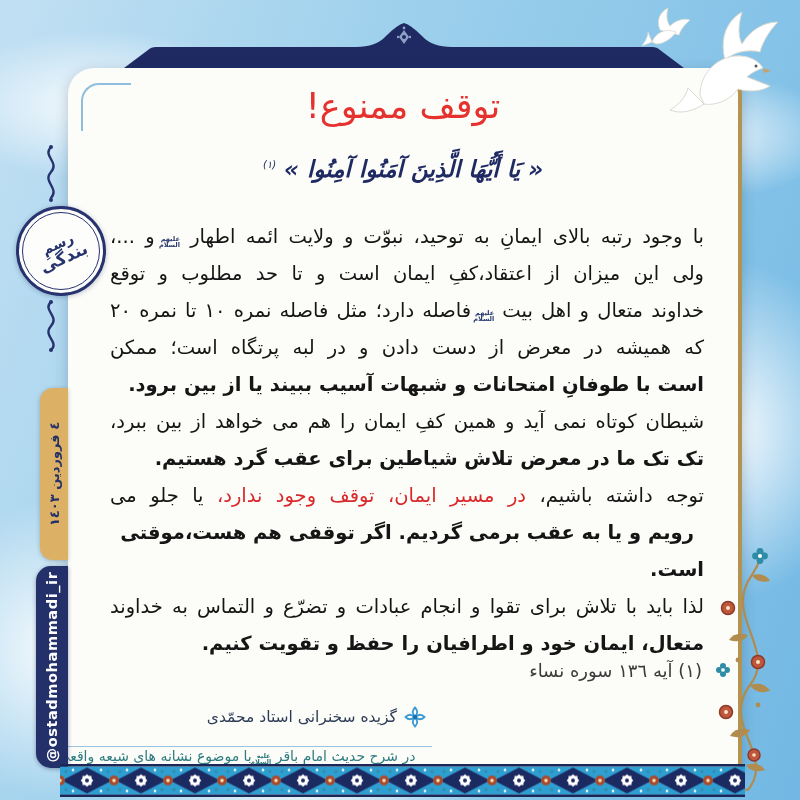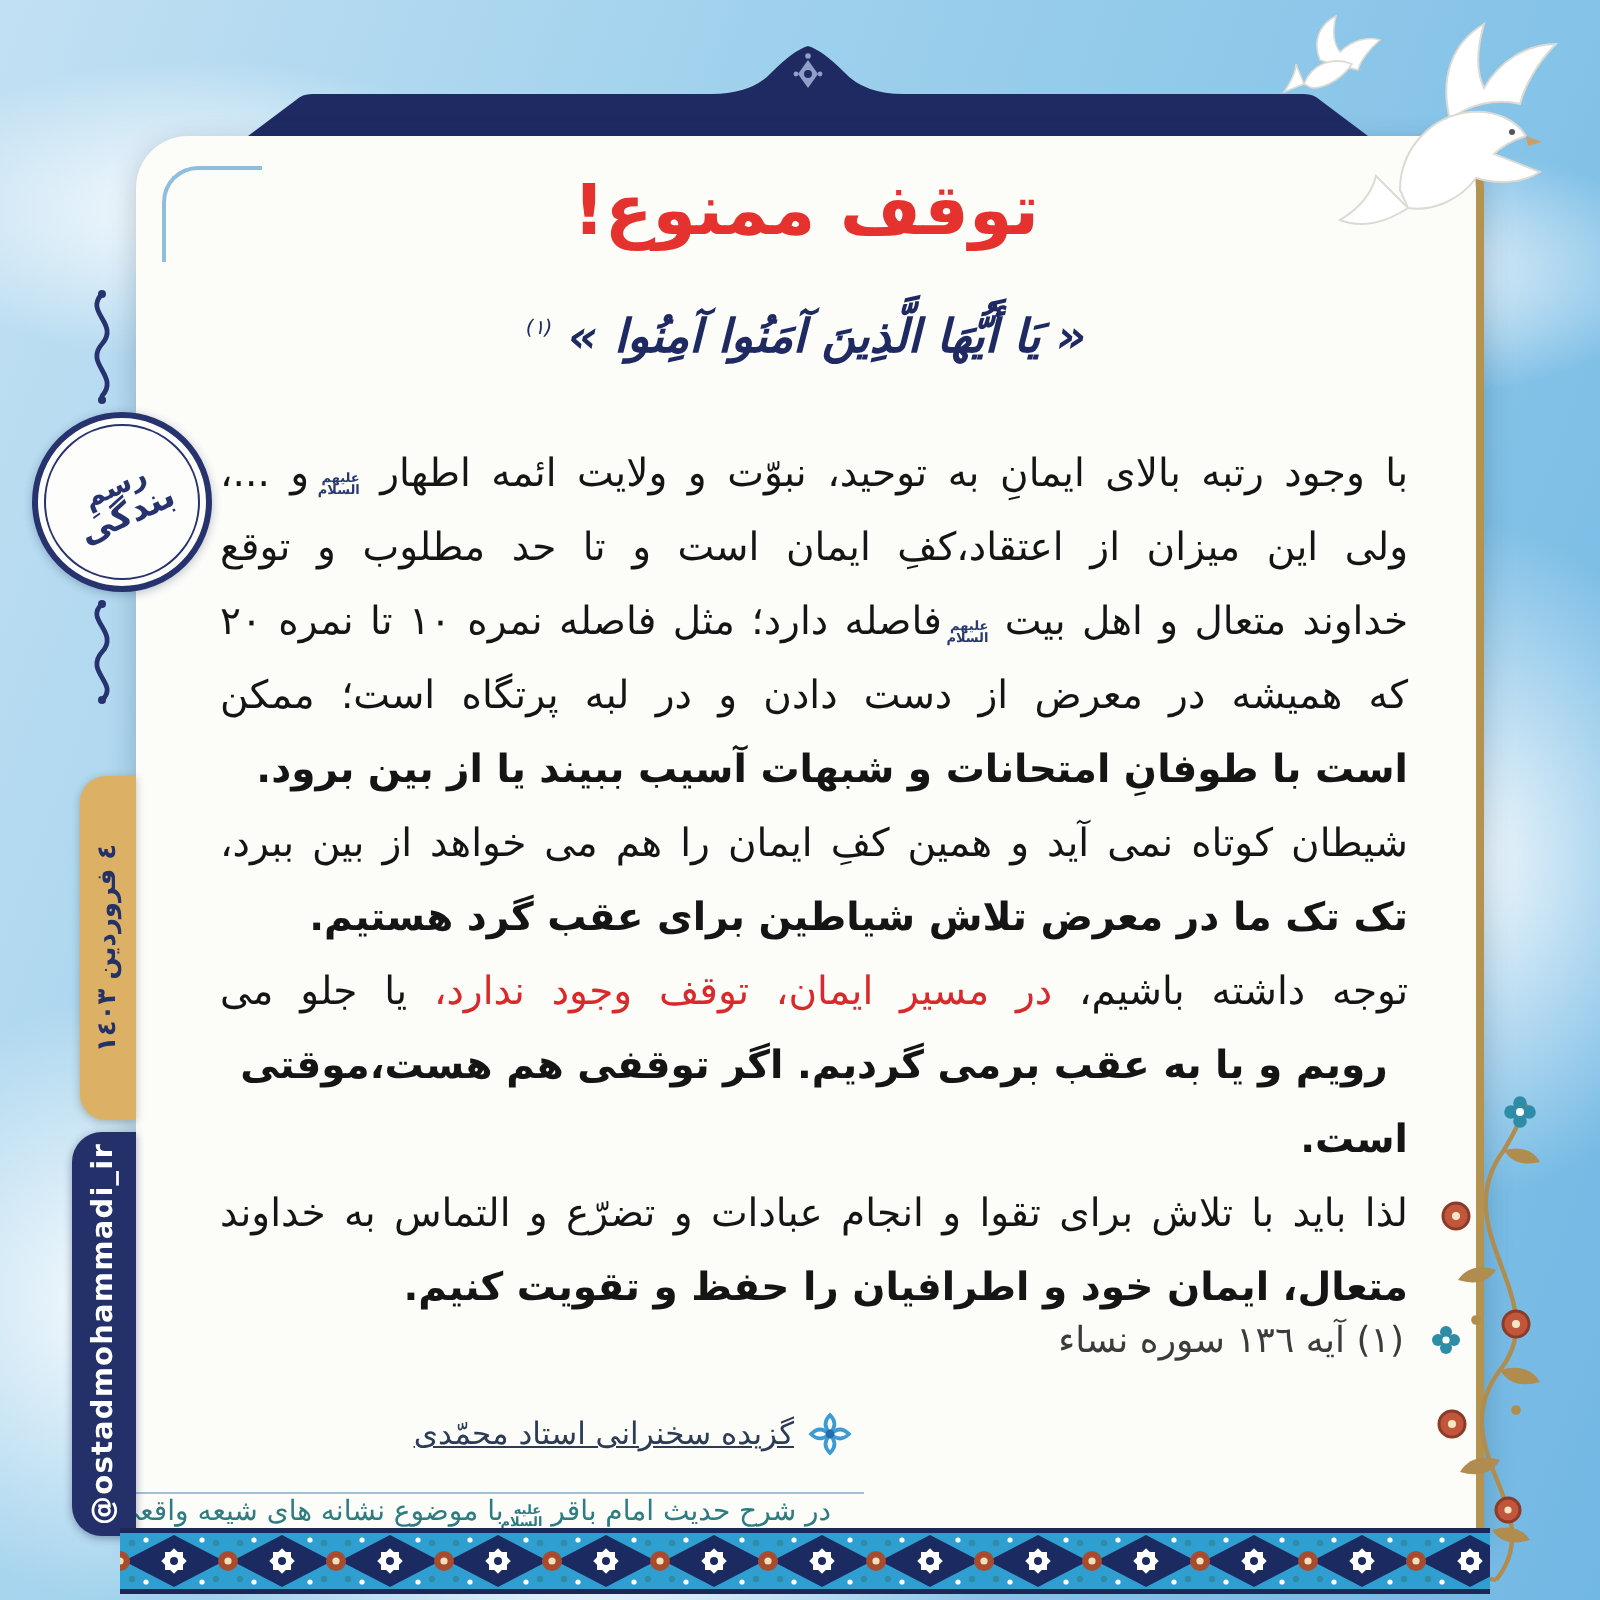--- a/index.html
+++ b/index.html
@@ -16,36 +16,36 @@
 
   .header-band{position:absolute;left:118px;top:22px;width:572px;height:46px;z-index:1;}
 
   .card{position:absolute;left:68px;top:68px;width:674px;height:700px;box-sizing:border-box;
     background:#fcfcf9;border-right:4px solid #b3934f;border-radius:26px 26px 0 0;
     box-shadow:0 4px 14px rgba(30,60,95,.28);z-index:2;}
   .corner-deco{position:absolute;left:13px;top:15px;width:48px;height:46px;
     border-top:2px solid #8fbedd;border-left:2px solid #8fbedd;border-top-left-radius:18px;}
 
   .title{position:absolute;top:18px;left:0;right:0;text-align:center;direction:rtl;
-    font-size:35px;font-weight:bold;color:#e5322e;letter-spacing:0;}
+    font-size:35px;font-weight:normal;color:#e5322e;letter-spacing:0;}
   .verse{position:absolute;top:88px;left:0;right:0;text-align:center;direction:rtl;
     font-size:23px;font-weight:bold;color:#1f2a63;font-style:italic;}
   .verse .ref{font-size:10px;vertical-align:9px;font-weight:normal;}
 
   .body-par{position:absolute;top:150px;right:34px;left:42px;direction:rtl;
     font-size:19.5px;line-height:37px;color:#151515;}
   .bline{text-align:justify;text-align-last:justify;}
   .bline.end{text-align:center;text-align-last:right;font-weight:bold;}
   .red{color:#d9292b;font-weight:normal;}
   .as{display:inline-block;font-size:6.5px;line-height:6px;width:15px;text-align:center;
     vertical-align:-4px;color:#2a3a70;font-weight:bold;white-space:normal;}
 
   .footnote{position:absolute;top:592px;right:36px;direction:rtl;font-size:18px;color:#3b3b3b;}
   .attribution{position:absolute;top:638px;right:312px;direction:rtl;display:flex;
-    align-items:center;gap:7px;font-size:15.5px;color:#2c3c55;white-space:nowrap;text-decoration:underline;}
+    align-items:center;gap:7px;font-size:15.5px;color:#2c3c55;white-space:nowrap;}
 
   .sep-line{position:absolute;left:42px;top:746px;width:390px;height:1px;background:#9cc2dd;z-index:3;}
   .series-line{position:absolute;left:42px;top:748px;width:390px;text-align:center;direction:rtl;
     font-size:14px;line-height:16px;color:#2e7c80;z-index:3;white-space:nowrap;}
   .series-line .as{color:#2e7c80;vertical-align:-3px;}
 
   .tile-strip{position:absolute;left:60px;top:764px;width:685px;height:33px;z-index:6;}
 
   .flourish{position:absolute;left:38px;z-index:3;}
   .f-top{top:144px;}

